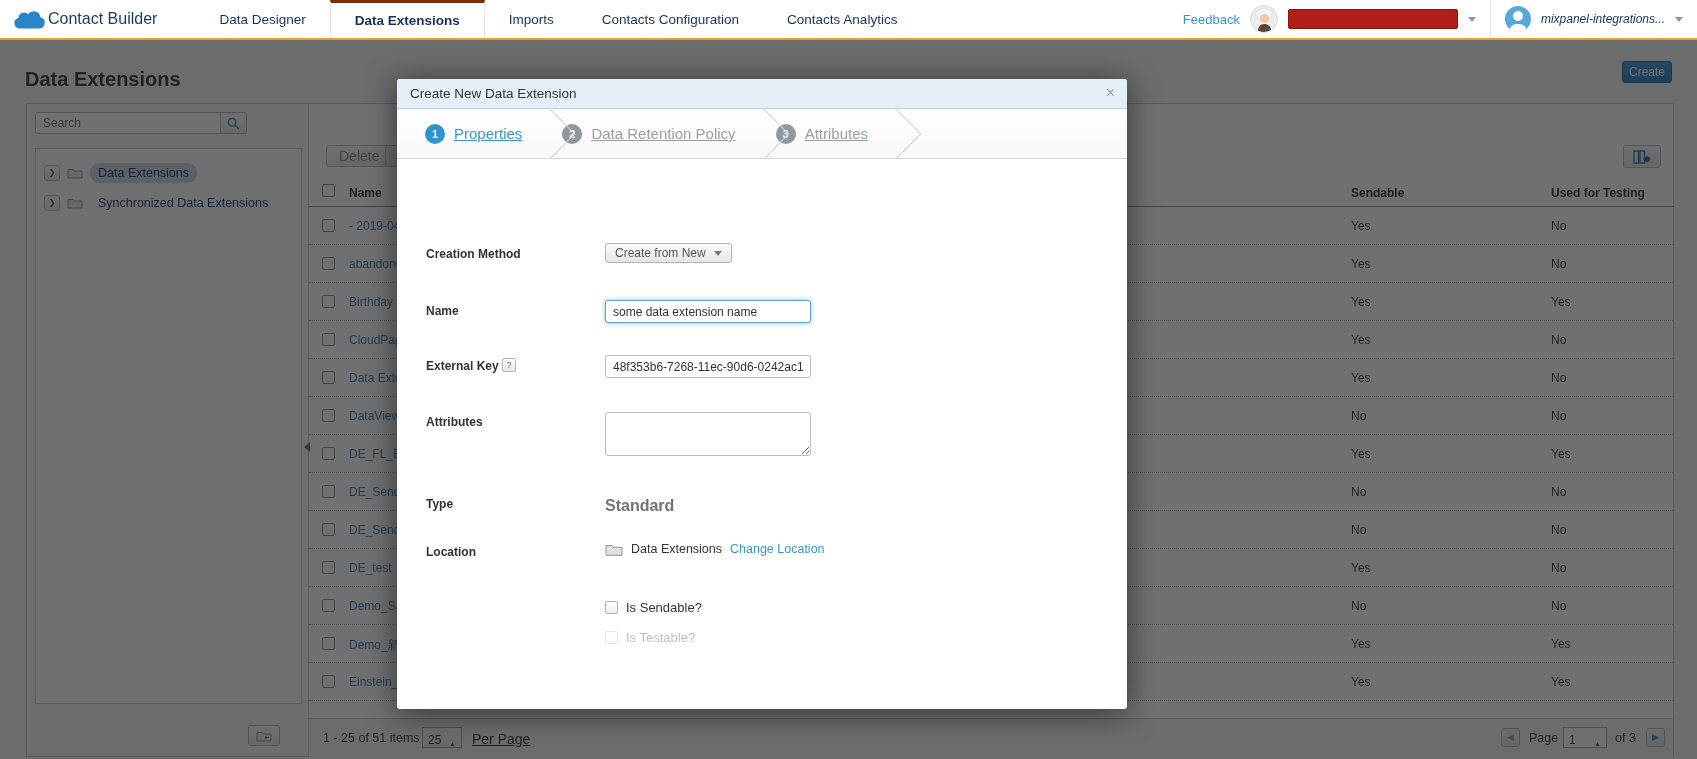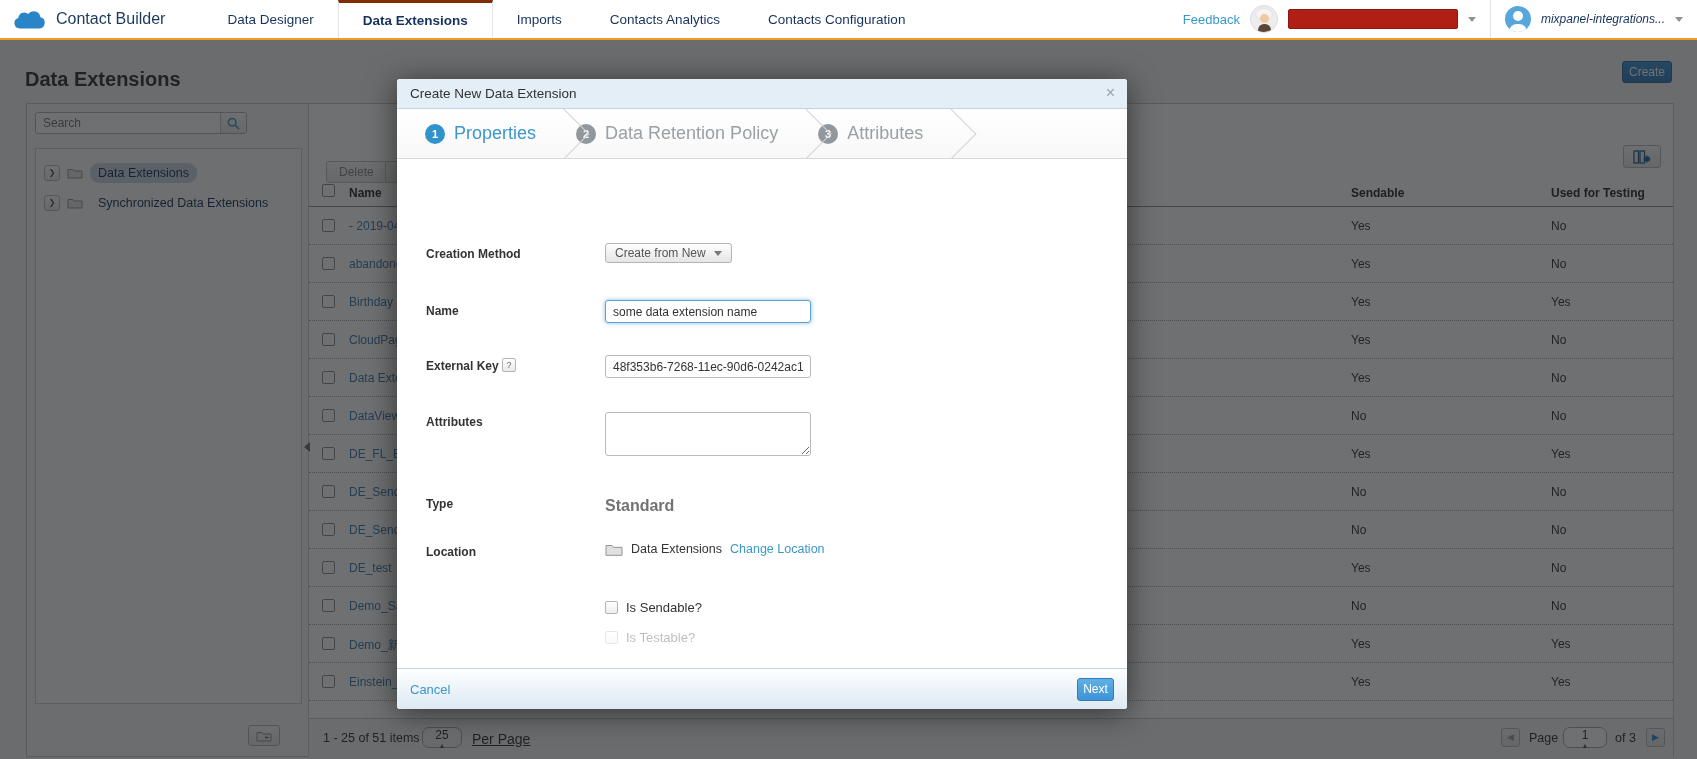--- a/index.html
+++ b/index.html
@@ -3,21 +3,21 @@
 <meta charset="utf-8">
 <style>
   * { margin:0; padding:0; box-sizing:border-box; }
   html,body { width:1697px; height:759px; overflow:hidden; }
   body { font-family:"Liberation Sans","DejaVu Sans",sans-serif; background:#f2f3f5; position:relative; }
 
   
   .nav { position:absolute; top:0; left:0; right:0; height:40px; background:#fff;
          border-bottom:2px solid #f39b27; z-index:200; }
   .nav-inner { display:flex; align-items:stretch; height:38px; }
-  .logo-wrap { display:flex; align-items:center; gap:8px; padding:0 38px 0 14px; }
+  .logo-wrap { display:flex; align-items:center; gap:0; padding:0 38px 0 14px; }
   .logo-wrap svg { width:34px; height:24px; }
   .app-title { font-size:16px; color:#1b3a5c; font-weight:400; white-space:nowrap; }
   .nav-tabs { display:flex; align-items:stretch; }
   .nav-tab { display:flex; align-items:center; padding:0 24px; font-size:13.5px; color:#16325c;
              cursor:pointer; position:relative; white-space:nowrap; }
   .nav-tab.active { font-weight:bold; background:#fff; border-left:1px solid #e3e3e3;
              border-right:1px solid #e3e3e3; border-top:3px solid #7f2d05; padding-top:0; }
   .nav-right { margin-left:auto; display:flex; align-items:center; gap:10px; padding-right:14px; }
   .feedback-link { color:#3b97cb; font-size:13px; cursor:pointer; }
   .einstein { width:28px; height:28px; border-radius:50%; background:#ededef; border:1px solid #dcdcdc;
@@ -66,22 +66,22 @@
   .tree-item.selected .tree-label { background:#ccd8e4; }
   .sidebar-bottom-btn { position:absolute; right:28px; bottom:10px; width:32px; height:21px;
         border:1px solid #b3b7ba; border-radius:3px; background:linear-gradient(#fbfbfb,#e7e7e7);
         display:flex; align-items:center; justify-content:center; cursor:pointer; }
   .collapse-arrow { position:absolute; left:277px; top:338px; width:0; height:0; z-index:5;
         border-top:5px solid transparent; border-bottom:5px solid transparent; border-right:6px solid #6d7276; }
 
   
   .main { position:absolute; left:282px; right:0; top:0; bottom:0; background:#fff; }
   .toolbar-btn { position:absolute; top:41px; height:22px; border:1px solid #c3c3c3; border-radius:3px;
-        background:linear-gradient(#fbfbfb,#e9e9e9); color:#8a8a8a; font-size:12px; padding:0 12px;
-        line-height:20px; cursor:pointer;margin-top:16px; }
+        background:linear-gradient(#fbfbfb,#e9e9e9); color:#8a8a8a; font-size:14px; padding:0 12px;
+        line-height:20px; cursor:pointer; }
   .btn-delete { left:17px; }
   .btn-move { left:76px; }
   .btn-columns { position:absolute; right:12px; top:41px; width:38px; height:23px; border:1px solid #b7bbbf;
         border-radius:3px; background:linear-gradient(#fbfbfb,#e7e7e7); display:flex; align-items:center;
         justify-content:center; cursor:pointer; }
   .thead { position:absolute; left:0; right:0; top:76px; height:27px; border-bottom:1px solid #8f9397; }
   .th { position:absolute; font-size:12px; font-weight:bold; color:#2b2b2b; top:6px; }
   .th-name { left:40px; } .th-sendable { left:1042px; } .th-testing { left:1242px; }
   .cbx { width:13px; height:13px; border:1px solid #8c9093; border-radius:2px; background:#fff; display:inline-block; }
   .thead .cbx { position:absolute; left:13px; top:4px; }
@@ -89,22 +89,22 @@
   .trow { position:relative; height:38px; border-bottom:1px dotted #a9adb0; }
   .trow .cbx { position:absolute; left:13px; top:12px; }
   .row-name { position:absolute; left:40px; top:12px; font-size:12px; color:#3d7cb1; cursor:pointer;
         max-width:1000px; white-space:nowrap; }
   .cell { position:absolute; top:12px; font-size:12px; color:#333; }
   .cell-sendable { left:1042px; } .cell-testing { left:1242px; }
 
   .pagebar { position:absolute; left:0; right:0; top:614px; height:39px; border-top:1px solid #c6cacd;
         background:#f3f4f5; }
   .items-text { position:absolute; left:14px; top:12px; font-size:12.5px; color:#333; }
-  .spinbox { position:absolute; border:1px solid #a7abae; border-radius:7px; background:linear-gradient(#fdfdfd,#eee);
-        display:flex; align-items:center; font-size:12px; color:#333; cursor:pointer;flex-direction:column; }
+  .spinbox { position:absolute; border:1px solid #a7abae; border-radius:0; background:linear-gradient(#fdfdfd,#eee);
+        display:flex; align-items:flex-end; font-size:12px; color:#333; cursor:pointer; }
   .pp-spin { left:113px; top:8px; width:40px; height:21px; padding:0 5px; justify-content:space-between; }
   .spin-up { font-size:7px; color:#555; }
   .perpage-label { position:absolute; left:163px; top:12px; font-size:14px; color:#333;text-decoration:underline; }
   .pg-prev, .pg-next { position:absolute; top:9px; width:19px; height:19px; border:1px solid #b7bbbf;
         border-radius:3px; background:linear-gradient(#f2f4f6,#e2e6e9); font-size:9px; text-align:center;
         line-height:17px; cursor:pointer; }
   .pg-prev { left:1192px; color:#9aa0a5; }
   .pg-next { left:1337px; color:#2f8fd0; }
   .pg-label { position:absolute; left:1220px; top:12px; font-size:12.5px; color:#333; }
   .pg-input { left:1254px; top:8px; width:44px; height:21px; padding:0 5px; justify-content:space-between; background:#fff; }
@@ -117,21 +117,21 @@
   .modal-header { position:absolute; left:0; right:0; top:0; height:30px; background:#e4eef6;
         border-bottom:1px solid #c3d3df; border-radius:3px 3px 0 0; }
   .modal-title { position:absolute; left:13px; top:7px; font-size:13.5px; color:#333; }
   .modal-close { position:absolute; right:12px; top:5px; font-size:16px; color:#96a3ac; cursor:pointer; line-height:18px; }
   .steps { position:absolute; left:0; right:0; top:30px; height:50px; background:linear-gradient(#fff,#f8f8f8);
         border-bottom:1px solid #d9d9d9; display:flex; align-items:center; overflow:hidden; padding-left:28px; }
   .step { display:flex; align-items:center; gap:9px; padding-right:34px; }
   .step-num { width:20px; height:20px; border-radius:50%; color:#fff; font-size:11px; font-weight:bold;
         text-align:center; line-height:20px; background:#90979d; }
   .step.active .step-num { background:#3193cc; }
-  .step-label { font-size:18px; color:#9aa0a5; }
+  .step-label { font-size:15px; color:#9aa0a5;text-decoration:underline; }
   .step.active .step-label { color:#3b97cb; }
   .step-sep { width:36px; height:36px; border-top:1px solid #d2d2d2; border-right:1px solid #d2d2d2;
         transform:rotate(45deg); margin:0 -6px 0 -24px; flex:0 0 auto; }
   .modal-body { position:absolute; left:0; right:0; top:80px; bottom:41px; background:#fff; }
   .frow-label { position:absolute; left:29px; font-size:12px; font-weight:bold; color:#333; }
   .fld { position:absolute; left:208px; }
   .dd-btn { height:20px; padding:0 9px; display:inline-flex; align-items:center; gap:8px;
         background:linear-gradient(#fefefe,#e5e5e5); border:1px solid #b3b3b3; border-radius:3px;
         font-size:12px; color:#555; cursor:pointer; }
   .dd-btn .caret-down { border-top-color:#777; }
@@ -166,22 +166,22 @@
     <div class="logo-wrap">
       <svg viewBox="0 0 36 24">
         <path d="M28 10.2a7.2 7.2 0 0 0-13-3.4A6.2 6.2 0 0 0 4.6 11 5.6 5.6 0 0 0 6 22h21a6 6 0 0 0 1-11.8z" fill="#2a84c8"></path>
       </svg>
       <span class="app-title">Contact Builder</span>
     </div>
     <div class="nav-tabs">
       <div class="nav-tab">Data Designer</div>
       <div class="nav-tab active">Data Extensions</div>
       <div class="nav-tab">Imports</div>
+      <div class="nav-tab">Contacts Configuration</div>
       <div class="nav-tab">Contacts Analytics</div>
-      <div class="nav-tab">Contacts Configuration</div>
     </div>
     <div class="nav-right">
       <span class="feedback-link">Feedback</span>
       <div class="einstein">
         <div class="hair"></div>
           <div class="face"></div>
           <div class="body"></div>
       </div>
       <div class="redacted"></div>
       <div class="caret-down"></div>
@@ -440,17 +440,13 @@
       <span class="chk"></span>
       <span class="chk-label">Is Sendable?</span>
     </div>
 
     <div class="fld chk-row disabled-row" style="top:471px">
       <span class="chk"></span>
       <span class="chk-label">Is Testable?</span>
     </div>
   </div>
 
-  <div class="modal-footer">
-    <span class="cancel-link">Cancel</span>
-    <div class="next-btn">Next</div>
-  </div>
 </div>
 
 </body></html>

